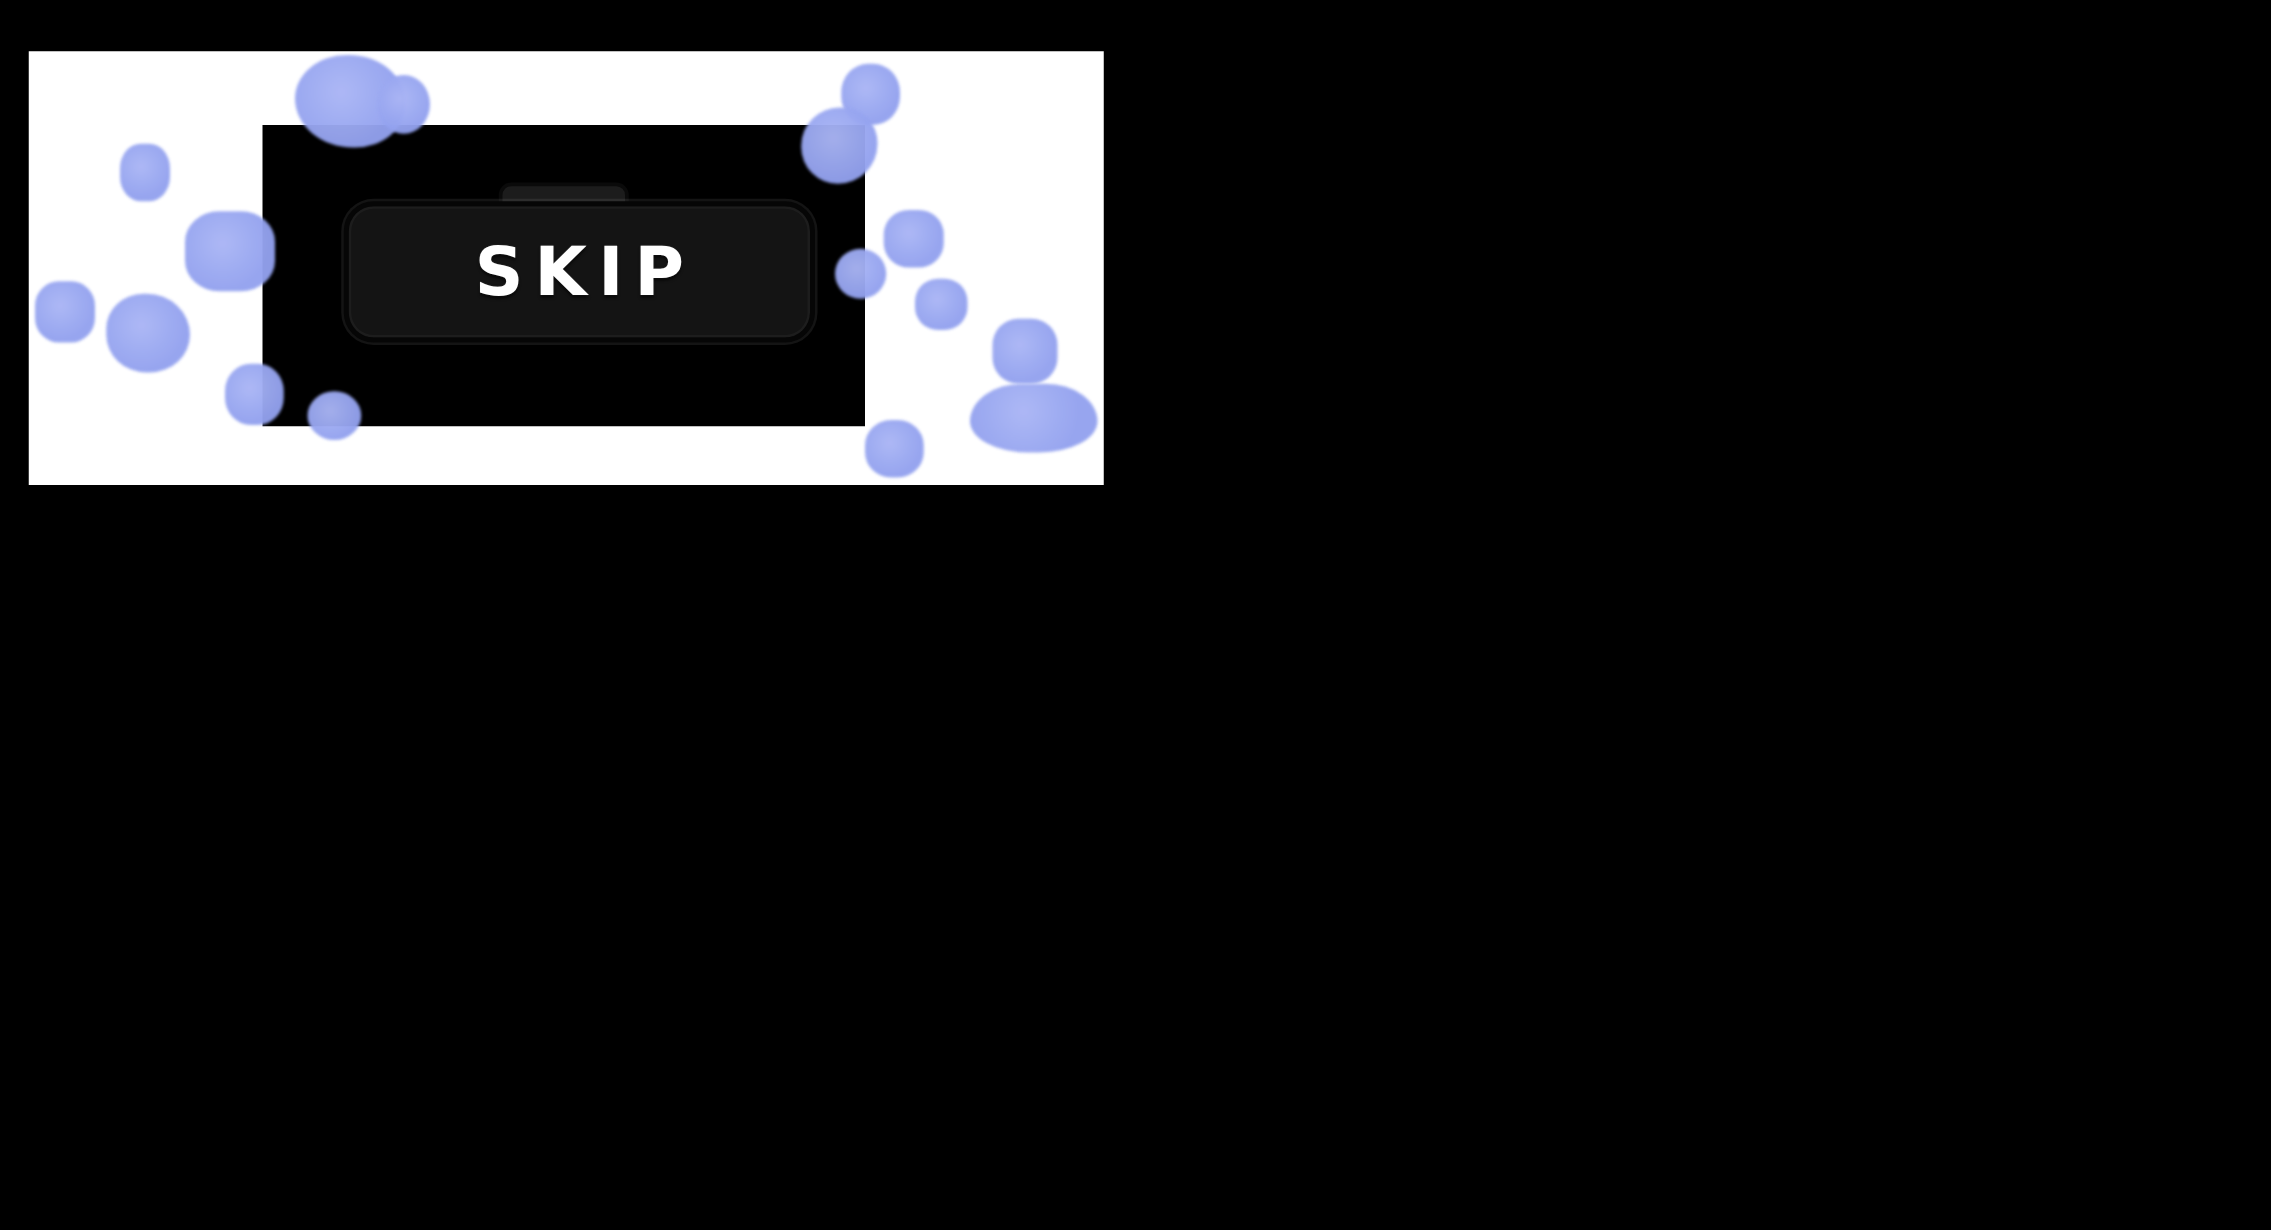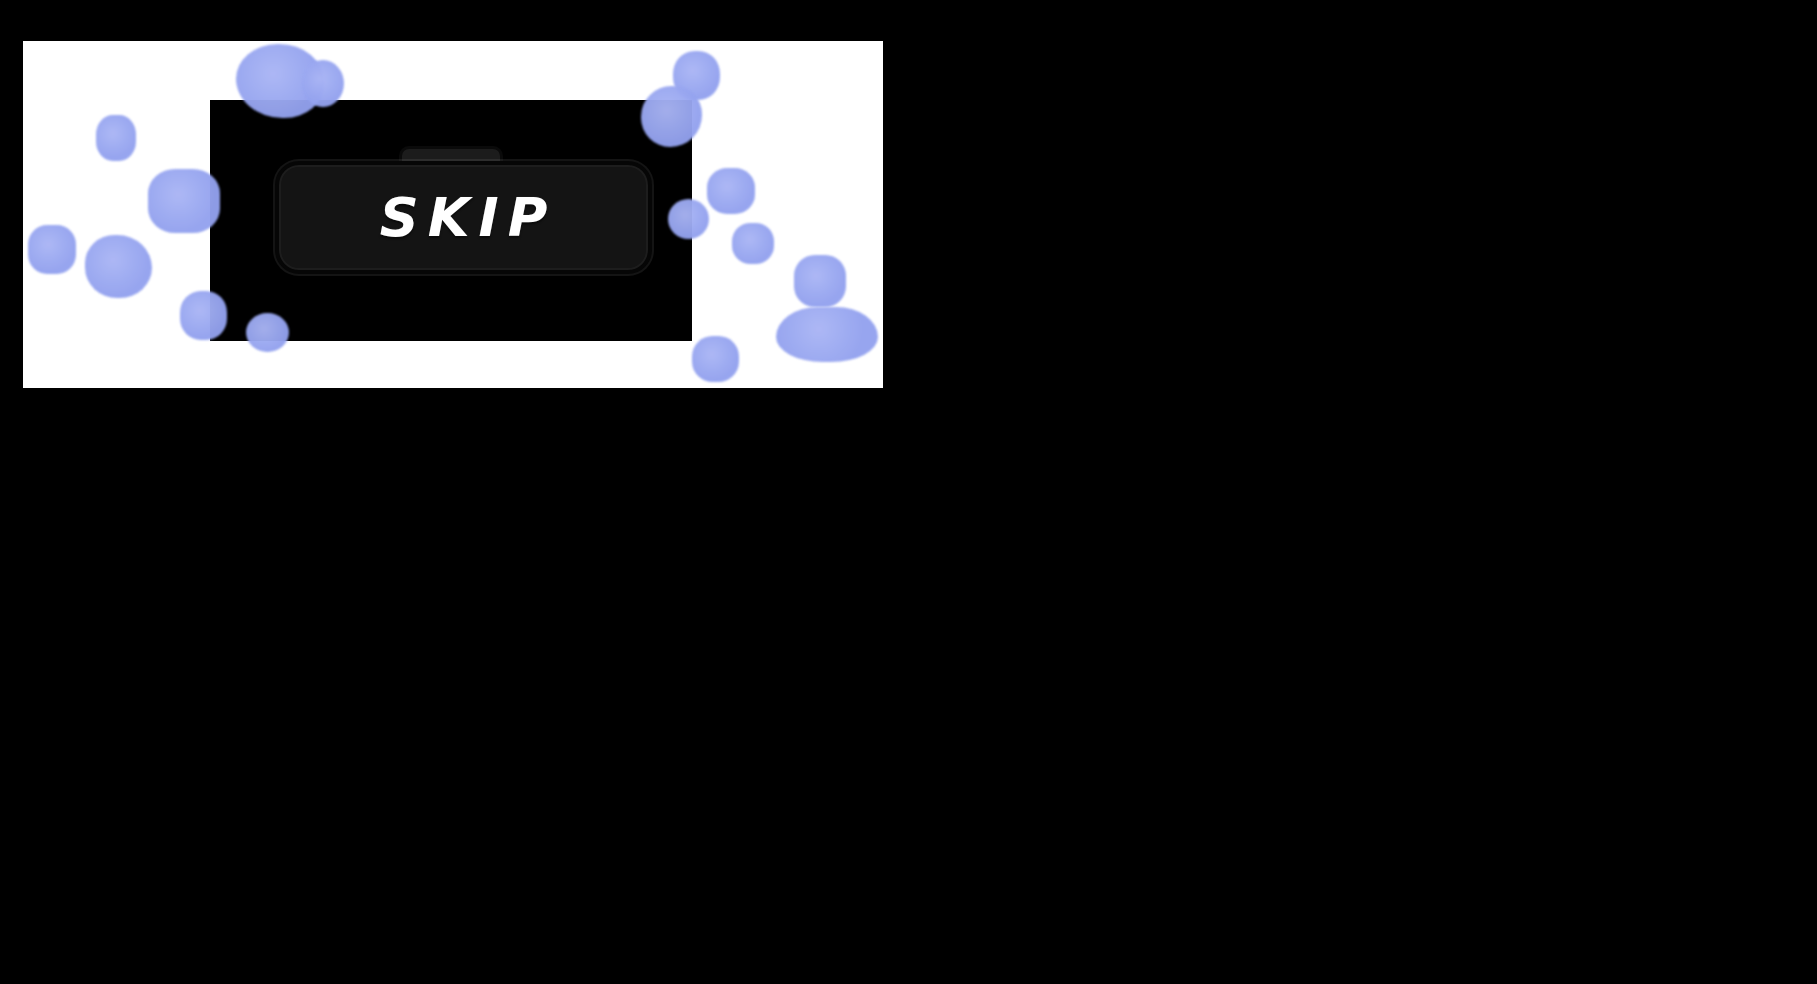--- a/index.html
+++ b/index.html
@@ -52,21 +52,20 @@
     background: #141414;
     border: 4px solid #060606;
     border-radius: 24px;
     box-sizing: border-box;
     box-shadow: 0 0 0 2px rgba(255,255,255,0.08), inset 0 0 0 2px rgba(255,255,255,0.04);
     z-index: 3;
     display: flex;
     align-items: center;
     justify-content: center;
     cursor: pointer;
-    font-style: italic;
   }
   .skip-label {
     color: var(--skip-text-color, #ffffff);
     font-size: 54px;
     font-weight: 800;
     letter-spacing: 9px;
     text-indent: 9px;
     line-height: 1;
     text-shadow: 0 2px 2px rgba(0,0,0,0.55), 0 0 1px rgba(120,120,120,0.6);
     user-select: none;

